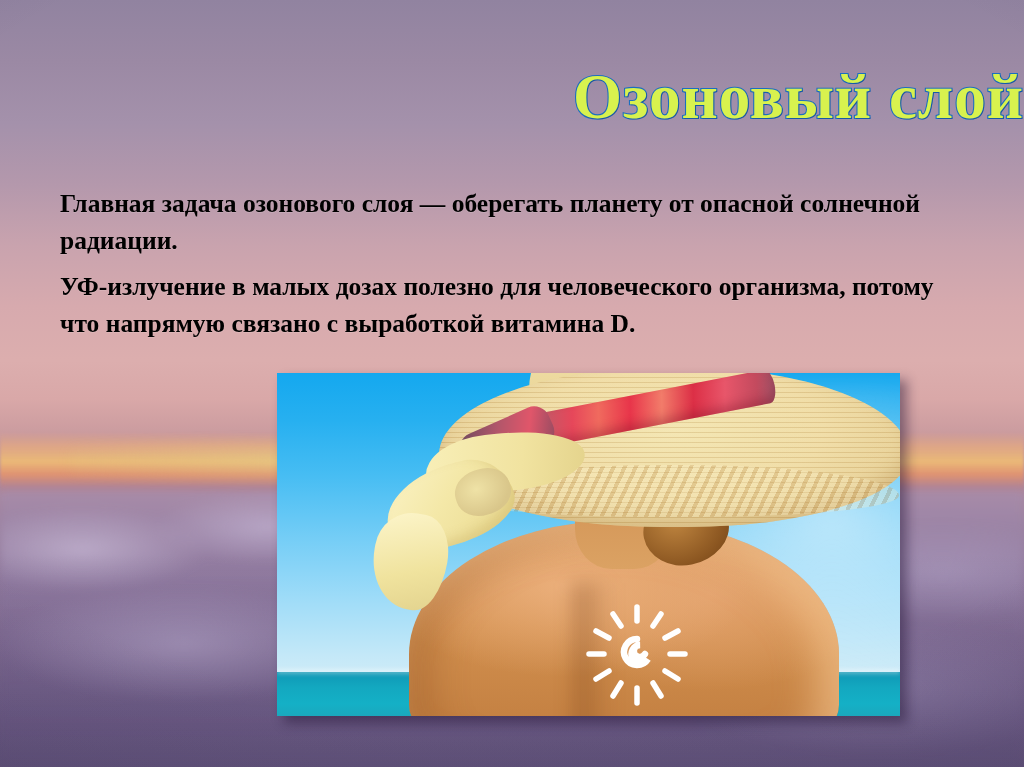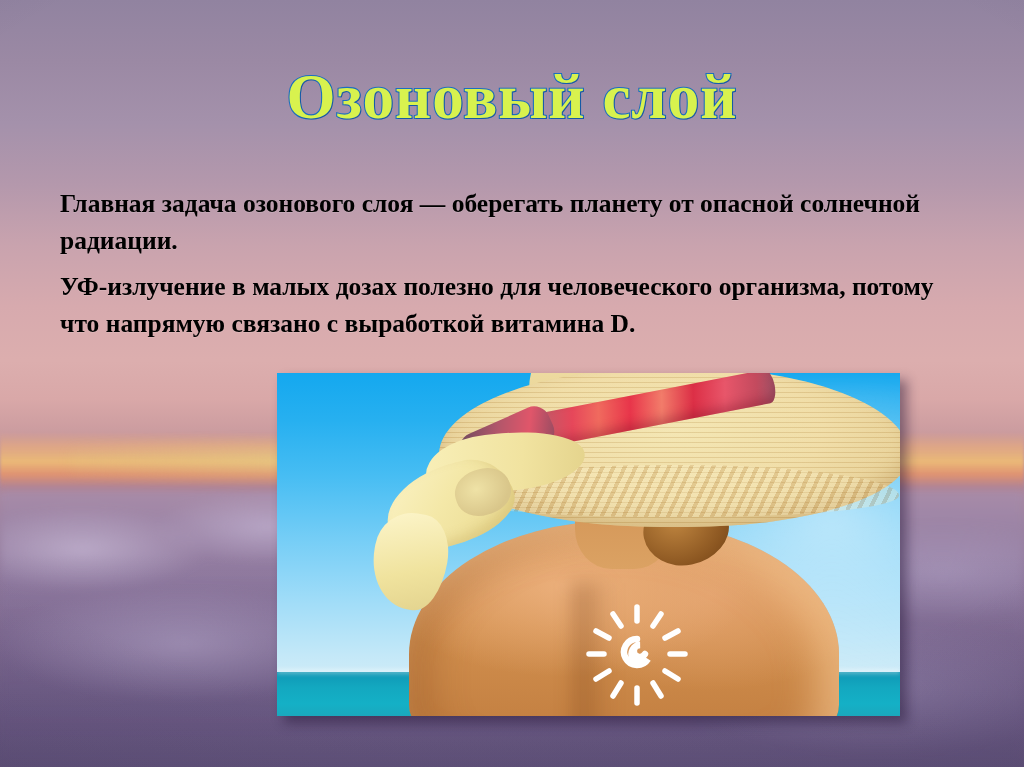--- a/index.html
+++ b/index.html
@@ -87,21 +87,21 @@
     background:
       radial-gradient(ellipse 120% 95% at 50% 40%, rgba(0,0,0,0) 55%, rgba(40,25,60,0.18) 100%),
       linear-gradient(to bottom, rgba(0,0,0,0) 72%, rgba(48,32,66,0.16) 100%);
   }
 
   
   .title {
     position: absolute;
     left: 0; right: 0;
     top: 64px;
-    text-align: center;
+    text-align: right;
     font-size: 63px;
     font-weight: 700;
     letter-spacing: 1px;
     color: #d8f24e;
     -webkit-text-stroke: 2.2px #1b6fc0;
     paint-order: stroke fill;
     text-shadow:
        0 0 1px #1b6fc0,
        1px 1px 0 rgba(20,70,140,0.55);
     white-space: nowrap;

